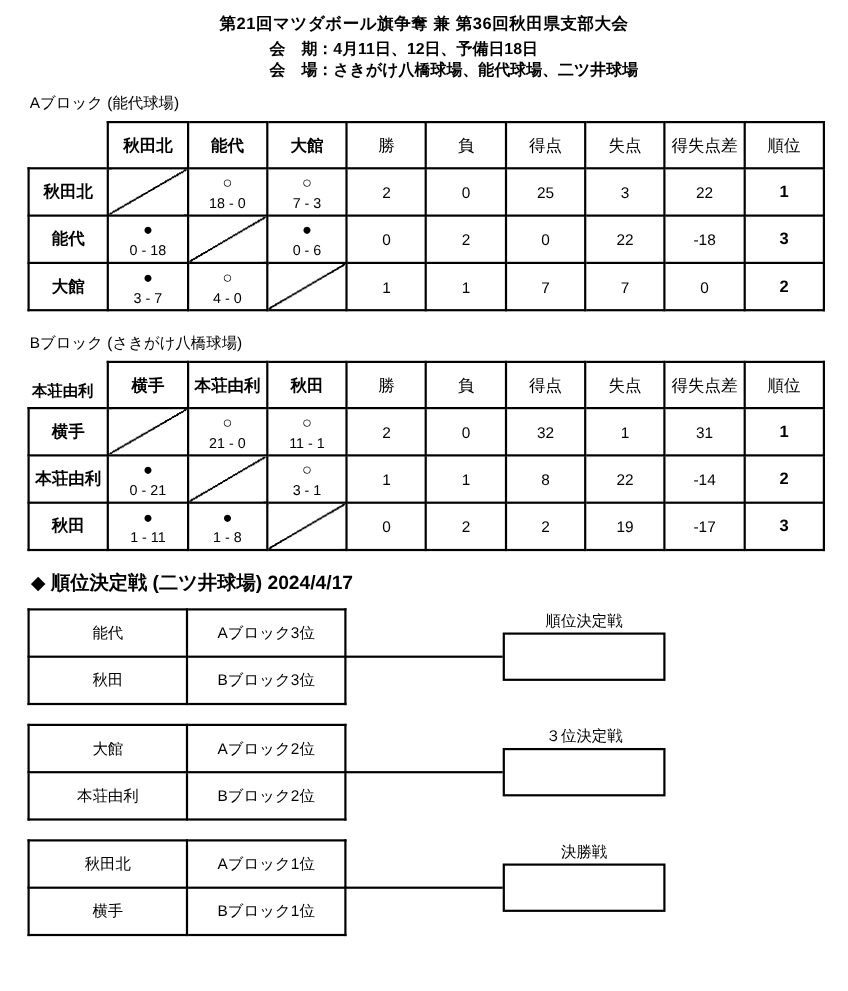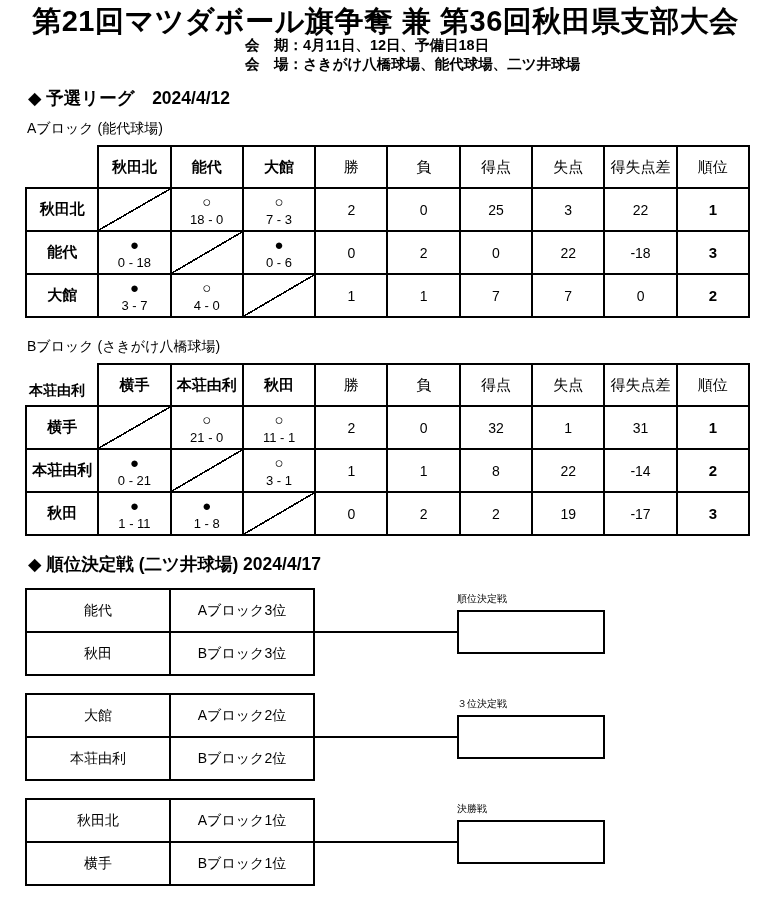--- a/index.html
+++ b/index.html
@@ -9,21 +9,21 @@
     width: 771px;
     height: 901px;
     background: #ffffff;
     color: #000000;
     font-family: "Liberation Sans", "DejaVu Sans", sans-serif;
     overflow: hidden;
   }
   .title {
     padding-top: 7px;
     text-align: center;
-    font-size: 29px;
+    font-size: 15px;
     font-weight: bold;
     line-height: 29px;
     letter-spacing: 0.5px;
   }
   .meta {
     margin: 0 0 0 245px;
     font-size: 14.5px;
     font-weight: bold;
     line-height: 19px;
   }
@@ -110,22 +110,22 @@
     top: 43px;
     width: 146px;
     height: 0;
     border-top: 2px solid #000;
   }
   .match-label {
     position: absolute;
     left: 432px;
     top: 2px;
     width: 148px;
-    text-align: left;
-    font-size: 10px;
+    text-align: center;
+    font-size: 14px;
     line-height: 18px;
   }
   .match-box {
     position: absolute;
     left: 432px;
     top: 22px;
     width: 144px;
     height: 40px;
     border: 2px solid #000;
     background: #fff;
@@ -136,21 +136,20 @@
 
 <div class="page">
 
   <div class="title">第21回マツダボール旗争奪 兼 第36回秋田県支部大会</div>
 
   <div class="meta">
     <div>会　期：4月11日、12日、予備日18日</div>
     <div>会　場：さきがけ八橋球場、能代球場、二ツ井球場</div>
   </div>
 
-  <div class="sec-heading mt-prelim">◆ 予選リーグ　2024/4/12</div>
 
   <div class="block-label mt-blocka">Aブロック (能代球場)</div>
 
   <table class="league">
     <tbody>
         <tr class="hdr">
       <td class="corner"></td>
       <th class="opp">秋田北</th>
       <th class="opp">能代</th>
       <th class="opp">大館</th>

